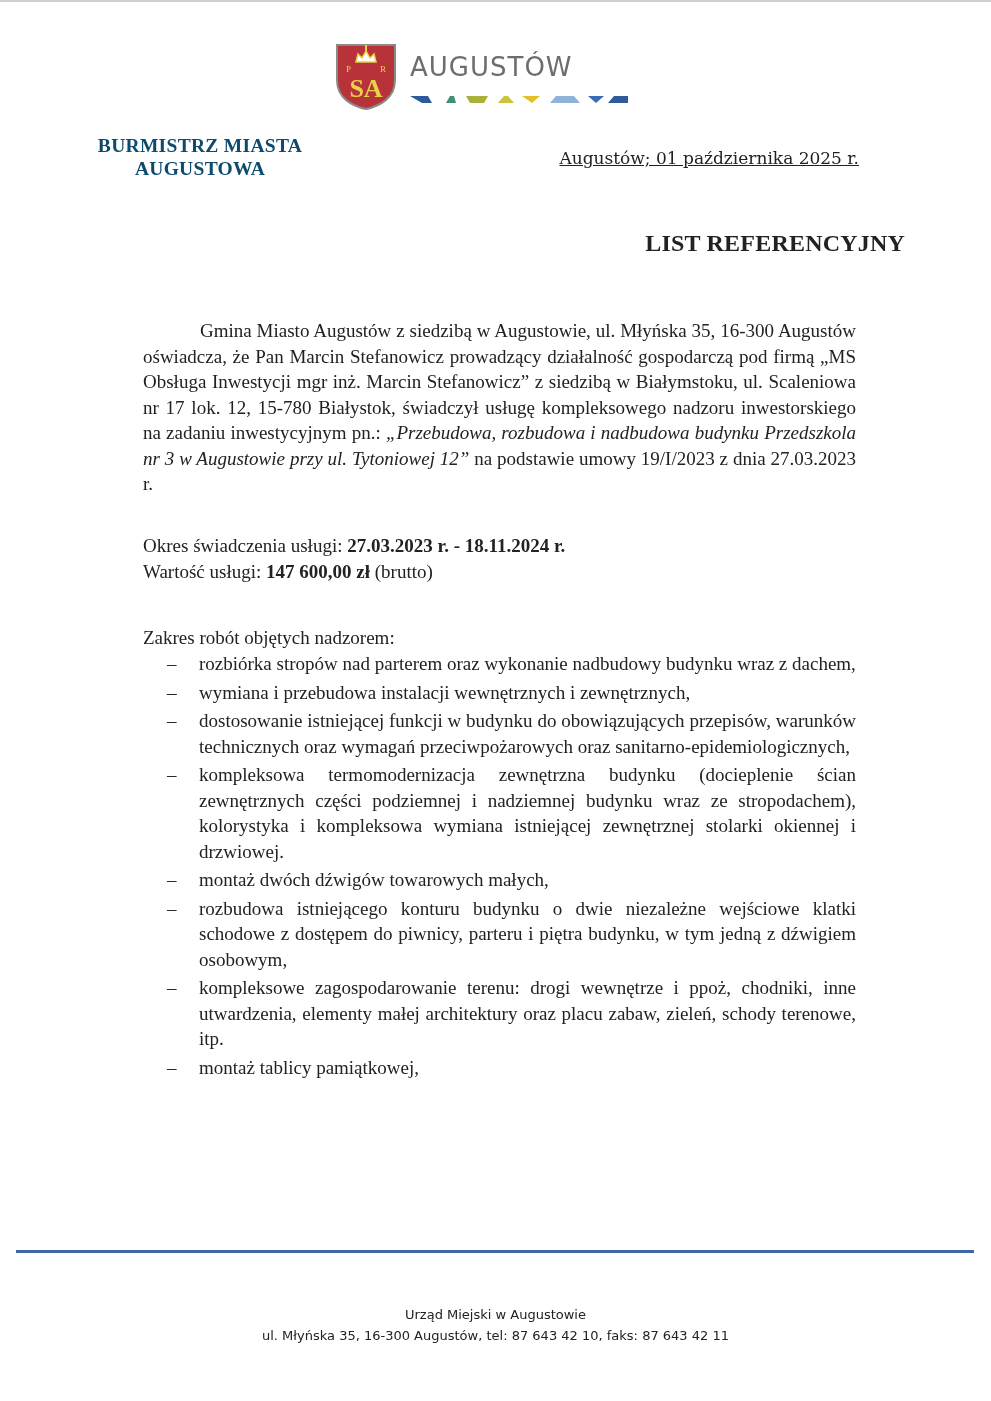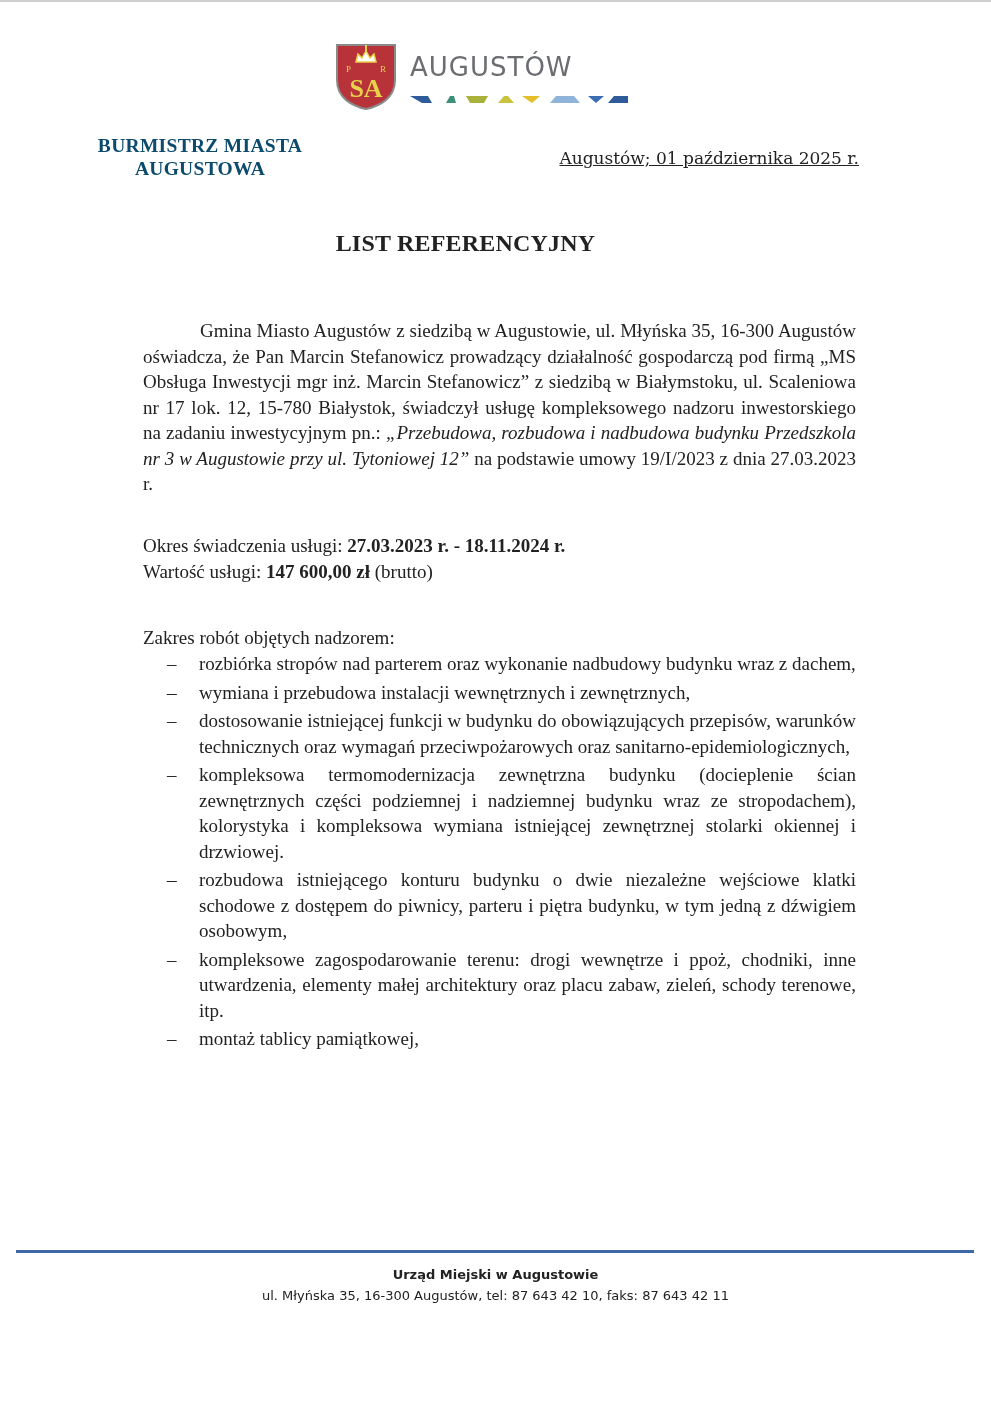--- a/index.html
+++ b/index.html
@@ -4,33 +4,33 @@
   <style>
     html, body { margin: 0; padding: 0; background: #ffffff; }
     body { width: 991px; height: 1401px; position: relative; overflow: hidden; color: #222; font-family: "DejaVu Serif", "Liberation Serif", serif; }
     .top-rule { position: absolute; top: 0; left: 0; width: 991px; height: 2px; background: #cfcfcf; }
     .logo { position: absolute; left: 334px; top: 42px; width: 300px; height: 70px; }
     .crest { position: absolute; left: 0; top: 0; width: 64px; height: 68px; }
     .logo-word { position: absolute; left: 76px; top: 2px; font-family: "DejaVu Sans", "Liberation Sans", sans-serif; font-size: 26px; letter-spacing: 1px; color: #6b6d70; font-weight: normal; line-height: 46px; }
     .logo-stripes { position: absolute; left: 76px; top: 52px; width: 218px; height: 10px; }
     .issuer { position: absolute; left: 86px; top: 134px; width: 228px; text-align: center; color: #0c4a6e; font-family: "Liberation Serif", serif; font-weight: bold; font-size: 19.5px; line-height: 23px; letter-spacing: 0.3px; }
     .date { position: absolute; right: 132px; top: 148px; font-family: "DejaVu Serif", serif; font-size: 17px; color: #222; text-decoration: underline; }
-    .doc-title { position: absolute; left: 0; width: 905px; top: 230px; text-align: center; font-family: "Liberation Serif", serif; font-weight: bold; font-size: 24px; letter-spacing: 0.2px; color: #222; padding-left: 13px; }
+    .doc-title { position: absolute; left: 0; width: 905px; top: 230px; text-align: right; font-family: "Liberation Serif", serif; font-weight: bold; font-size: 24px; letter-spacing: 0.2px; color: #222; }
     .body-text { position: absolute; left: 143px; width: 713px; font-family: "Liberation Serif", serif; font-size: 19px; line-height: 25.5px; color: #222; }
     .para1 { top: 318px; text-align: justify; text-indent: 57px; }
     .para1 i { font-style: italic; }
     .period { top: 533px; }
     .period b, .period strong { font-weight: bold; }
     .scope-head { top: 625px; }
     .scope-list { position: absolute; left: 143px; width: 713px; top: 651px; margin: 0; padding: 0; list-style: none; font-family: "Liberation Serif", serif; font-size: 19px; line-height: 25.5px; color: #222; }
     .scope-list li { position: relative; padding-left: 56px; text-align: justify; margin: 0 0 3px 0; }
     .scope-list .dash { position: absolute; left: 24px; top: 0; }
     .footer-rule { position: absolute; left: 16px; width: 958px; top: 1250px; height: 3px; background: #3e67a8; }
     .footer { position: absolute; left: 0; width: 991px; top: 1264px; text-align: center; font-family: "DejaVu Sans", "Liberation Sans", sans-serif; font-size: 13px; line-height: 21px; color: #222; }
-    .footer .org { font-weight: bold; }
+    .footer .org { font-weight: normal; margin-top: 40px; }
   </style>
 </head>
 <body>
 
 <div class="top-rule"></div>
 
 <div class="logo">
   <svg class="crest" viewBox="0 0 64 68">
     <path d="M3 3 H61 V38 C61 56 46 64 32 67 C18 64 3 56 3 38 Z" fill="#b8323a" stroke="#8a8a8a" stroke-width="2"></path>
     <path d="M22 20 L24 12 L28 16 L32 9 L36 16 L40 12 L42 20 Z" fill="#ffffff" stroke="#e7d24a" stroke-width="1.5"></path>
@@ -69,21 +69,21 @@
 </div>
 
 <div class="body-text scope-head">Zakres robót objętych nadzorem:</div>
 
 <ul class="scope-list">
   <li><span class="dash">–</span><span>rozbiórka stropów nad parterem oraz wykonanie nadbudowy budynku wraz z dachem,</span></li>
   <li><span class="dash">–</span></li>
   <li><span class="dash">–</span><span>wymiana i przebudowa instalacji wewnętrznych i zewnętrznych,</span></li>
   <li><span class="dash">–</span><span>dostosowanie istniejącej funkcji w budynku do obowiązujących przepisów, warunków technicznych oraz wymagań przeciwpożarowych oraz sanitarno-epidemiologicznych,</span></li>
   <li><span class="dash">–</span><span>kompleksowa termomodernizacja zewnętrzna budynku (docieplenie ścian zewnętrznych części podziemnej i nadziemnej budynku wraz ze stropodachem), kolorystyka i kompleksowa wymiana istniejącej zewnętrznej stolarki okiennej i drzwiowej.</span></li>
-  <li><span class="dash">–</span></li>
+  <li><span class="dash">–</span><span>montaż dwóch dźwigów towarowych małych,</span></li>
   <li><span class="dash">–</span><span>rozbudowa istniejącego konturu budynku o dwie niezależne wejściowe klatki schodowe z dostępem do piwnicy, parteru i piętra budynku, w tym jedną z dźwigiem osobowym,</span></li>
   <li><span class="dash">–</span><span>kompleksowe zagospodarowanie terenu: drogi wewnętrze i ppoż, chodniki, inne utwardzenia, elementy małej architektury oraz placu zabaw, zieleń, schody terenowe, itp.</span></li>
   <li><span class="dash">–</span><span>montaż tablicy pamiątkowej,</span></li>
 </ul>
 
 <div class="footer-rule"></div>
 
 <div class="footer">
   <div class="org">Urząd Miejski w Augustowie</div>
   <div>ul. Młyńska 35, 16-300 Augustów, tel: 87 643 42 10, faks: 87 643 42 11</div>

